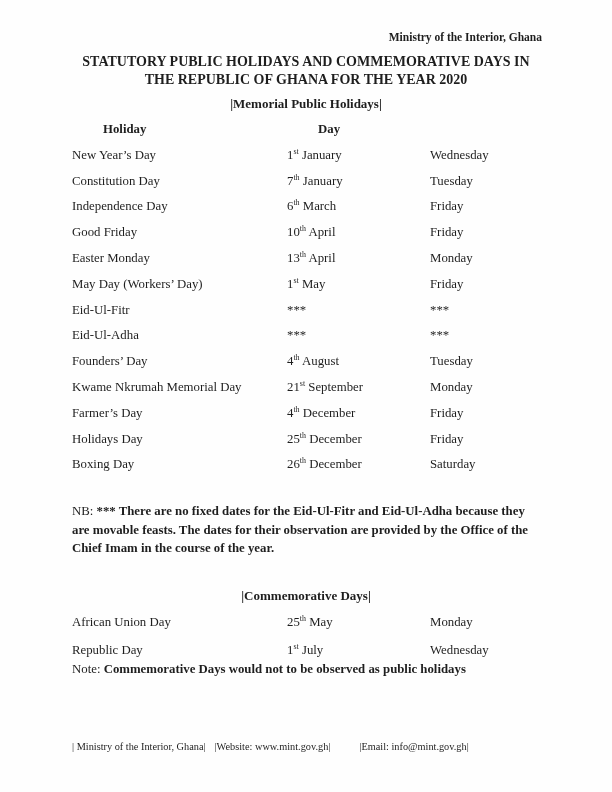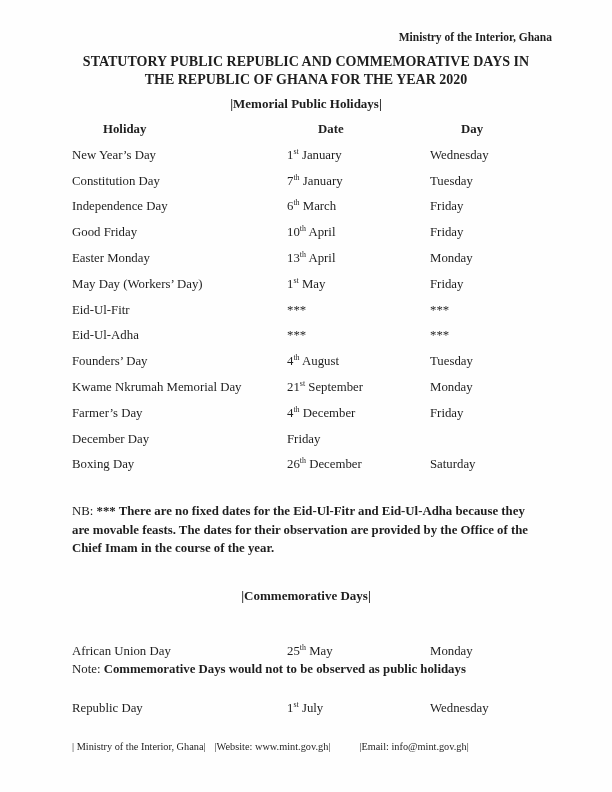--- a/index.html
+++ b/index.html
@@ -12,21 +12,21 @@
     width: 612px;
     height: 792px;
     background: #fefefe;
     font-family: "Liberation Serif", "DejaVu Serif", serif;
     color: #1e1e1e;
     overflow: hidden;
   }
   .org-header {
     position: absolute;
     top: 31px;
-    right: 60px;
+    right: 70px;
     font-size: 11.5px;
     font-weight: bold;
     padding-left: 44px;
   }
   .doc-title {
     position: absolute;
     top: 53px;
     left: 46px;
     width: 520px;
     text-align: center;
@@ -49,21 +49,21 @@
     left: 72px;
     width: 470px;
     font-size: 12.8px;
   }
   .stat-table { top: 117px; }
   .commem-table { top: 608px; }
   .trow {
     display: flex;
     line-height: 25.8px;
   }
-  .commem-table .trow { line-height: 28.2px; margin-top: 29px; }
+  .commem-table .trow { line-height: 28.2px; }
   .trow.thead { font-weight: bold; margin-left: 31px; }
   .tcell { flex: 0 0 auto; }
   .tcell.c0 { width: 215px; }
   .tcell.c1 { width: 143px; }
   .tcell.c2 { width: 110px; }
   sup {
     font-size: 0.62em;
     vertical-align: super;
     line-height: 0;
   }
@@ -101,30 +101,29 @@
   }
 </style>
 </head>
 <body>
 
 <div class="page">
 
   <div class="org-header">Ministry of the Interior, Ghana</div>
 
   <div class="doc-title">
-    <div>STATUTORY PUBLIC REPUBLIC AND COMMEMORATIVE DAYS IN</div>
+    <div>STATUTORY PUBLIC HOLIDAYS AND COMMEMORATIVE DAYS IN</div>
     <div>THE REPUBLIC OF GHANA FOR THE YEAR 2020</div>
   </div>
 
   <div class="section-heading stat-heading">|Memorial Public Holidays|</div>
 
   <div class="holiday-table stat-table" id="stat-table">
       <div class="trow thead">
         <div class="tcell c0">Holiday</div>
-        <div class="tcell c1">Date</div>
         <div class="tcell c2">Day</div>
       </div>
       <div class="trow">
         <div class="tcell c0">New Year’s Day</div>
         <div class="tcell c1">1<sup>st</sup> January</div>
         <div class="tcell c2">Wednesday</div>
       </div>
       <div class="trow">
         <div class="tcell c0">Constitution Day</div>
         <div class="tcell c1">7<sup>th</sup> January</div>
@@ -169,21 +168,22 @@
         <div class="tcell c0">Kwame Nkrumah Memorial Day</div>
         <div class="tcell c1">21<sup>st</sup> September</div>
         <div class="tcell c2">Monday</div>
       </div>
       <div class="trow">
         <div class="tcell c0">Farmer’s Day</div>
         <div class="tcell c1">4<sup>th</sup> December</div>
         <div class="tcell c2">Friday</div>
       </div>
       <div class="trow">
-        <div class="tcell c0">December Day</div>
+        <div class="tcell c0">Holidays Day</div>
+        <div class="tcell c1">25<sup>th</sup> December</div>
         <div class="tcell c2">Friday</div>
       </div>
       <div class="trow">
         <div class="tcell c0">Boxing Day</div>
         <div class="tcell c1">26<sup>th</sup> December</div>
         <div class="tcell c2">Saturday</div>
       </div>
     </div>
 
   <div class="nb-block"><span>NB: </span><span class="bold">*** There are no fixed dates for the Eid-Ul-Fitr and Eid-Ul-Adha because they are movable feasts. The dates for their observation are provided by the Office of the Chief Imam in the course of the year.</span></div>

